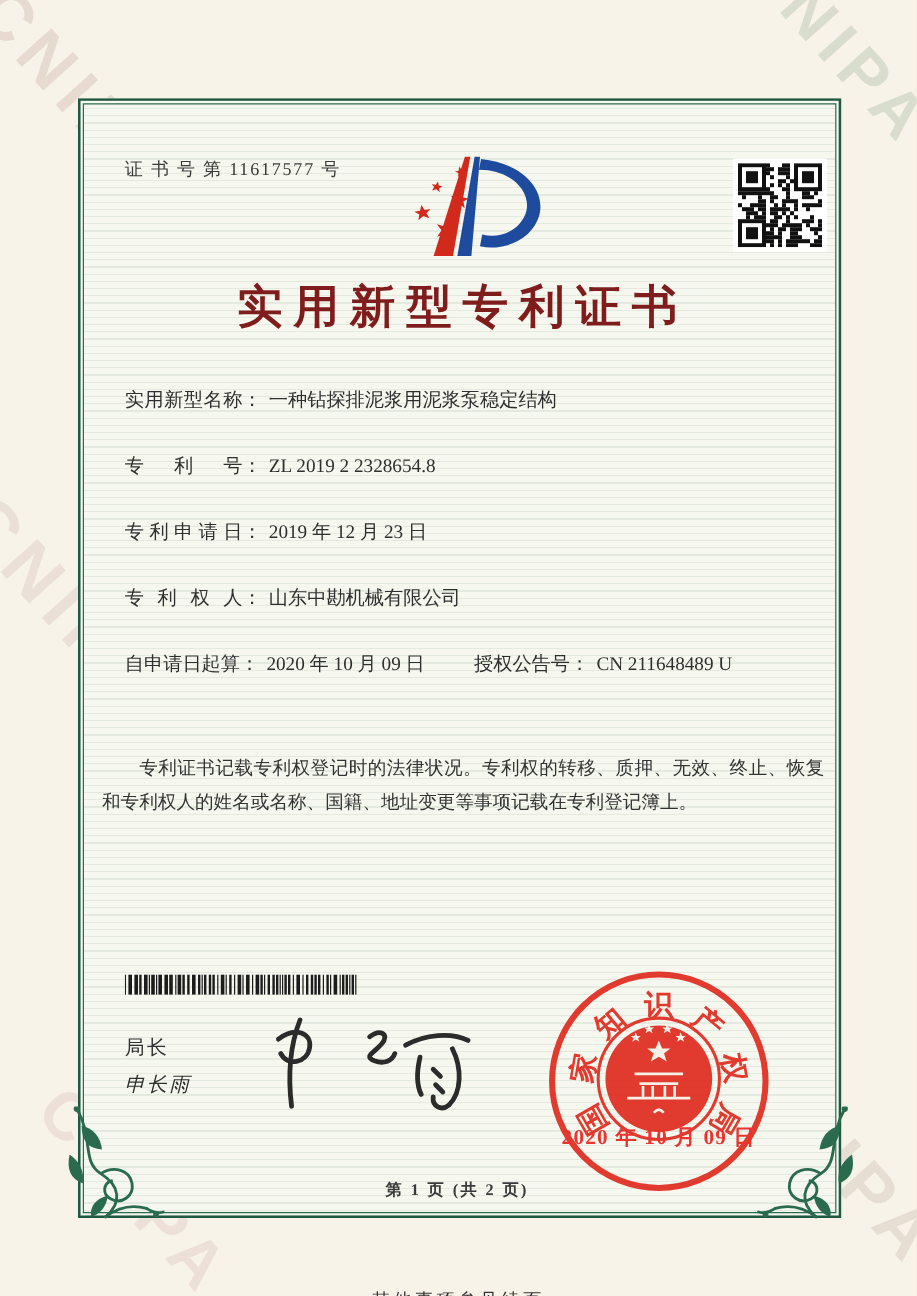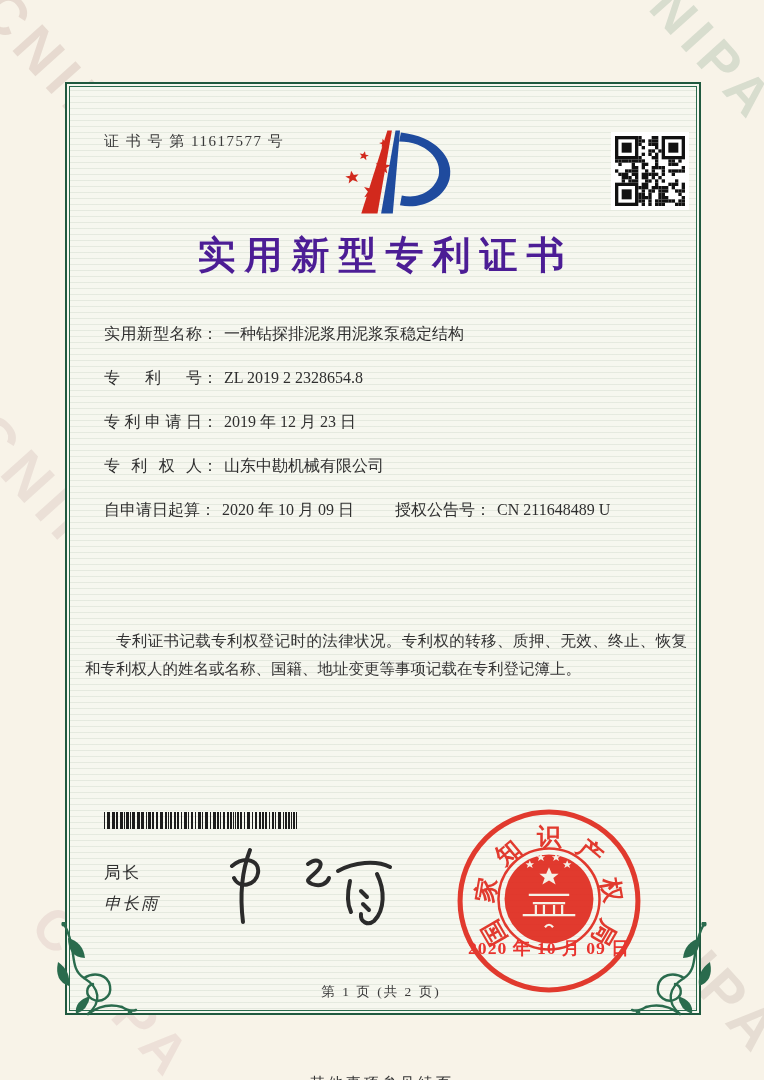--- a/index.html
+++ b/index.html
@@ -30,45 +30,45 @@
   }
   .ornament{position:absolute; z-index:3; pointer-events:none;}
   .orn-l{left:34px; top:922px;}
   .orn-r{left:630px; top:922px; transform:scaleX(-1);}
 
   .cert-no{position:absolute; left:104px; top:132px; z-index:4; font-size:15px; letter-spacing:1.5px; color:#3a3a3a;text-align:center;}
   .logo{position:absolute; left:328px; top:122px; z-index:4;}
   .qr{position:absolute; left:611px; top:132px; z-index:4; background:#ffffff; padding:4px;}
   .title{
     position:absolute; left:65px; top:230px; width:632px; z-index:4;
-    text-align:center; font-size:38px; font-weight:bold; letter-spacing:9px; text-indent:9px; color:#4c1d95;
+    text-align:center; font-size:38px; font-weight:bold; letter-spacing:9px; text-indent:9px; color:#7f1d1d;
   }
   .fields{
     position:absolute; left:104px; top:321px; width:566px; z-index:4;
-    display:flex; flex-direction:column; gap:19px; font-size:16px; line-height:25px;
+    display:flex; flex-direction:column; gap:30px; font-size:16px; line-height:25px;
   }
   .frow{position:relative; white-space:nowrap;}
   .flabel{display:inline-block; width:98px; text-align:justify; text-align-last:justify; vertical-align:baseline;}
   .flabel-sm{display:inline-block;}
   .fvalue{margin-left:6px;}
   .grant2{position:absolute; left:291px; top:0;}
 
   .paras{
     position:absolute; left:85px; top:627px; width:602px; z-index:4;
     font-size:15.5px; line-height:27.5px; text-align:justify; color:#333;
   }
   .paras p{margin:0; text-indent:2em;}
 
   .barcode{position:absolute; left:104px; top:812px; z-index:4;}
   .sign-title{position:absolute; left:104px; top:862px; z-index:4; font-size:16.5px; letter-spacing:2px;}
   .sign-name{position:absolute; left:104px; top:893px; z-index:4; font-size:16.5px; letter-spacing:2px;font-style:italic;}
   .signature{position:absolute; left:212px; top:840px; z-index:4;}
   .seal{position:absolute; left:454px; top:806px; z-index:5;}
 
-  .page-info{position:absolute; left:65px; top:983px; width:632px; z-index:4; text-align:center; font-size:13.5px; letter-spacing:2px; color:#3a3a3a;}
+  .page-info{position:absolute; left:65px; top:983px; width:632px; z-index:4; text-align:center; font-size:13.5px; letter-spacing:2px; color:#3a3a3a;font-weight:bold;}
   .continuation{position:absolute; left:0; top:1026px; width:764px; z-index:4; text-align:center; font-size:15px; letter-spacing:3px; color:#333;margin-top:48px;}
 </style>
 </head>
 <body>
 
 <div class="page">
 
   <div class="wm wm1">CNIPA</div>
   <div class="wm wm2">CNIPA</div>
   <div class="wm wm3">CNIPA</div>

